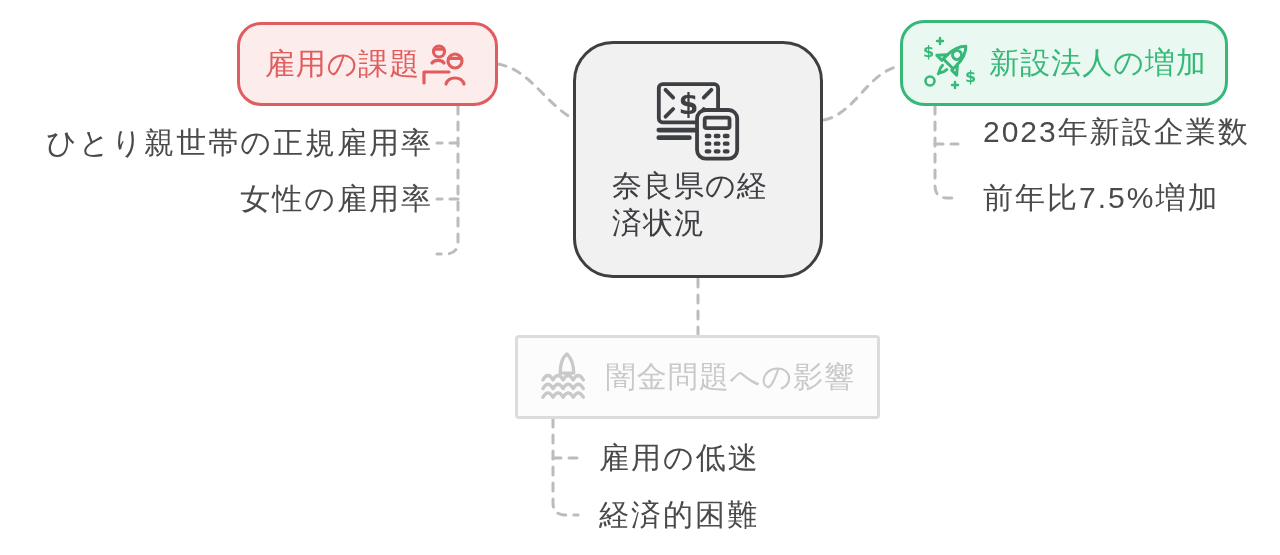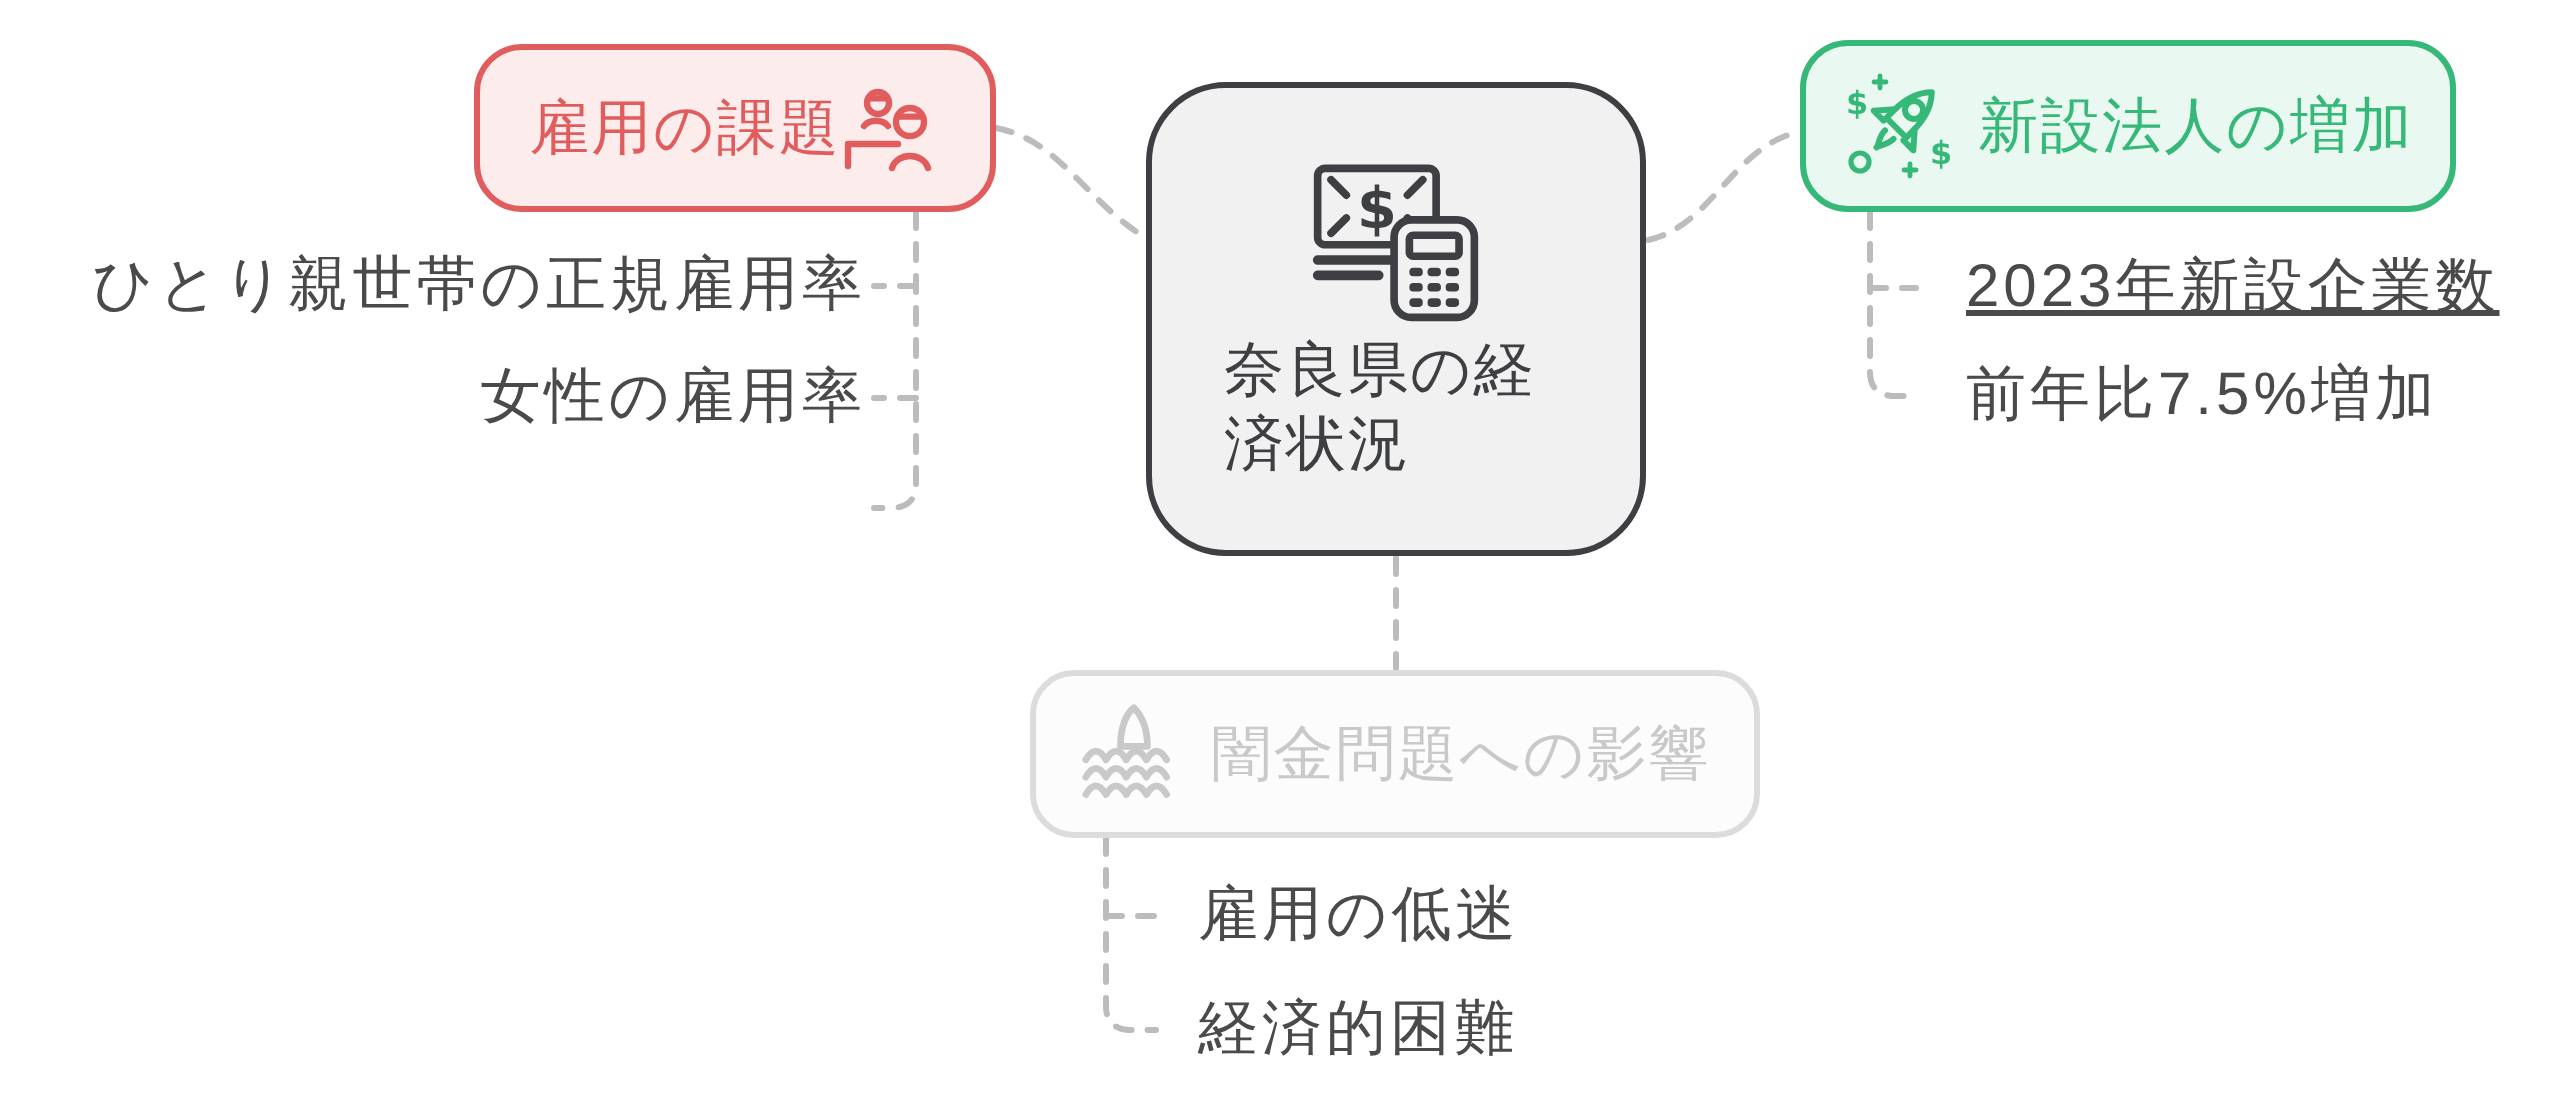--- a/index.html
+++ b/index.html
@@ -15,21 +15,21 @@
     background:#fdecec;border:3px solid #e15d5d;border-radius:24px;gap:0;
   }
   .node-red .node-label{color:#e15d5d;}
   .node-green{
     left:900px;top:20px;width:328px;height:86px;
     background:#e9f8f0;border:3px solid #35b878;border-radius:24px;gap:12px;
   }
   .node-green .node-label{color:#35b878;text-align:center;}
   .node-gray{
     left:515px;top:335px;width:365px;height:84px;
-    background:#fcfcfc;border:3px solid #dcdcdc;border-radius:22px;gap:14px;
+    background:#fcfcfc;border:3px solid #dcdcdc;border-radius:4px;gap:14px;
   }
   .node-gray .node-label{color:#c9c9c9;}
   .node-center{
     left:573px;top:41px;width:250px;height:237px;
     background:#f1f1f2;border:3px solid #3d3f42;border-radius:40px;
     flex-direction:column;gap:6px;
   }
   .node-label{font-size:30px;font-weight:500;letter-spacing:1px;white-space:nowrap;}
   .center-label{
     color:#3d3f42;font-size:30px;font-weight:500;line-height:37px;
@@ -127,19 +127,19 @@
         <path d="M3,37 q5.25,-9 10.5,0 q5.25,-9 10.5,0 q5.25,-9 10.5,0 q5.25,-9 10.5,0"></path>
         <path d="M3,46 q5.25,-9 10.5,0 q5.25,-9 10.5,0 q5.25,-9 10.5,0 q5.25,-9 10.5,0"></path>
       </svg>
     </span>
     <span class="node-label">闇金問題への影響</span>
   </div>
 
   <div class="leaf l" style="right:847px;top:124px;">ひとり親世帯の正規雇用率</div>
   <div class="leaf l" style="right:847px;top:180px;margin-left:17px;">女性の雇用率</div>
 
-  <div class="leaf" style="left:983px;top:125px;text-decoration:underline;">2023年新設企業数</div>
+  <div class="leaf" style="left:983px;top:113px;">2023年新設企業数</div>
   <div class="leaf" style="left:983px;top:179px;">前年比7.5%増加</div>
 
   <div class="leaf" style="left:599px;top:439px;">雇用の低迷</div>
   <div class="leaf" style="left:599px;top:496px;">経済的困難</div>
 
 </div>
 
 </body></html>

